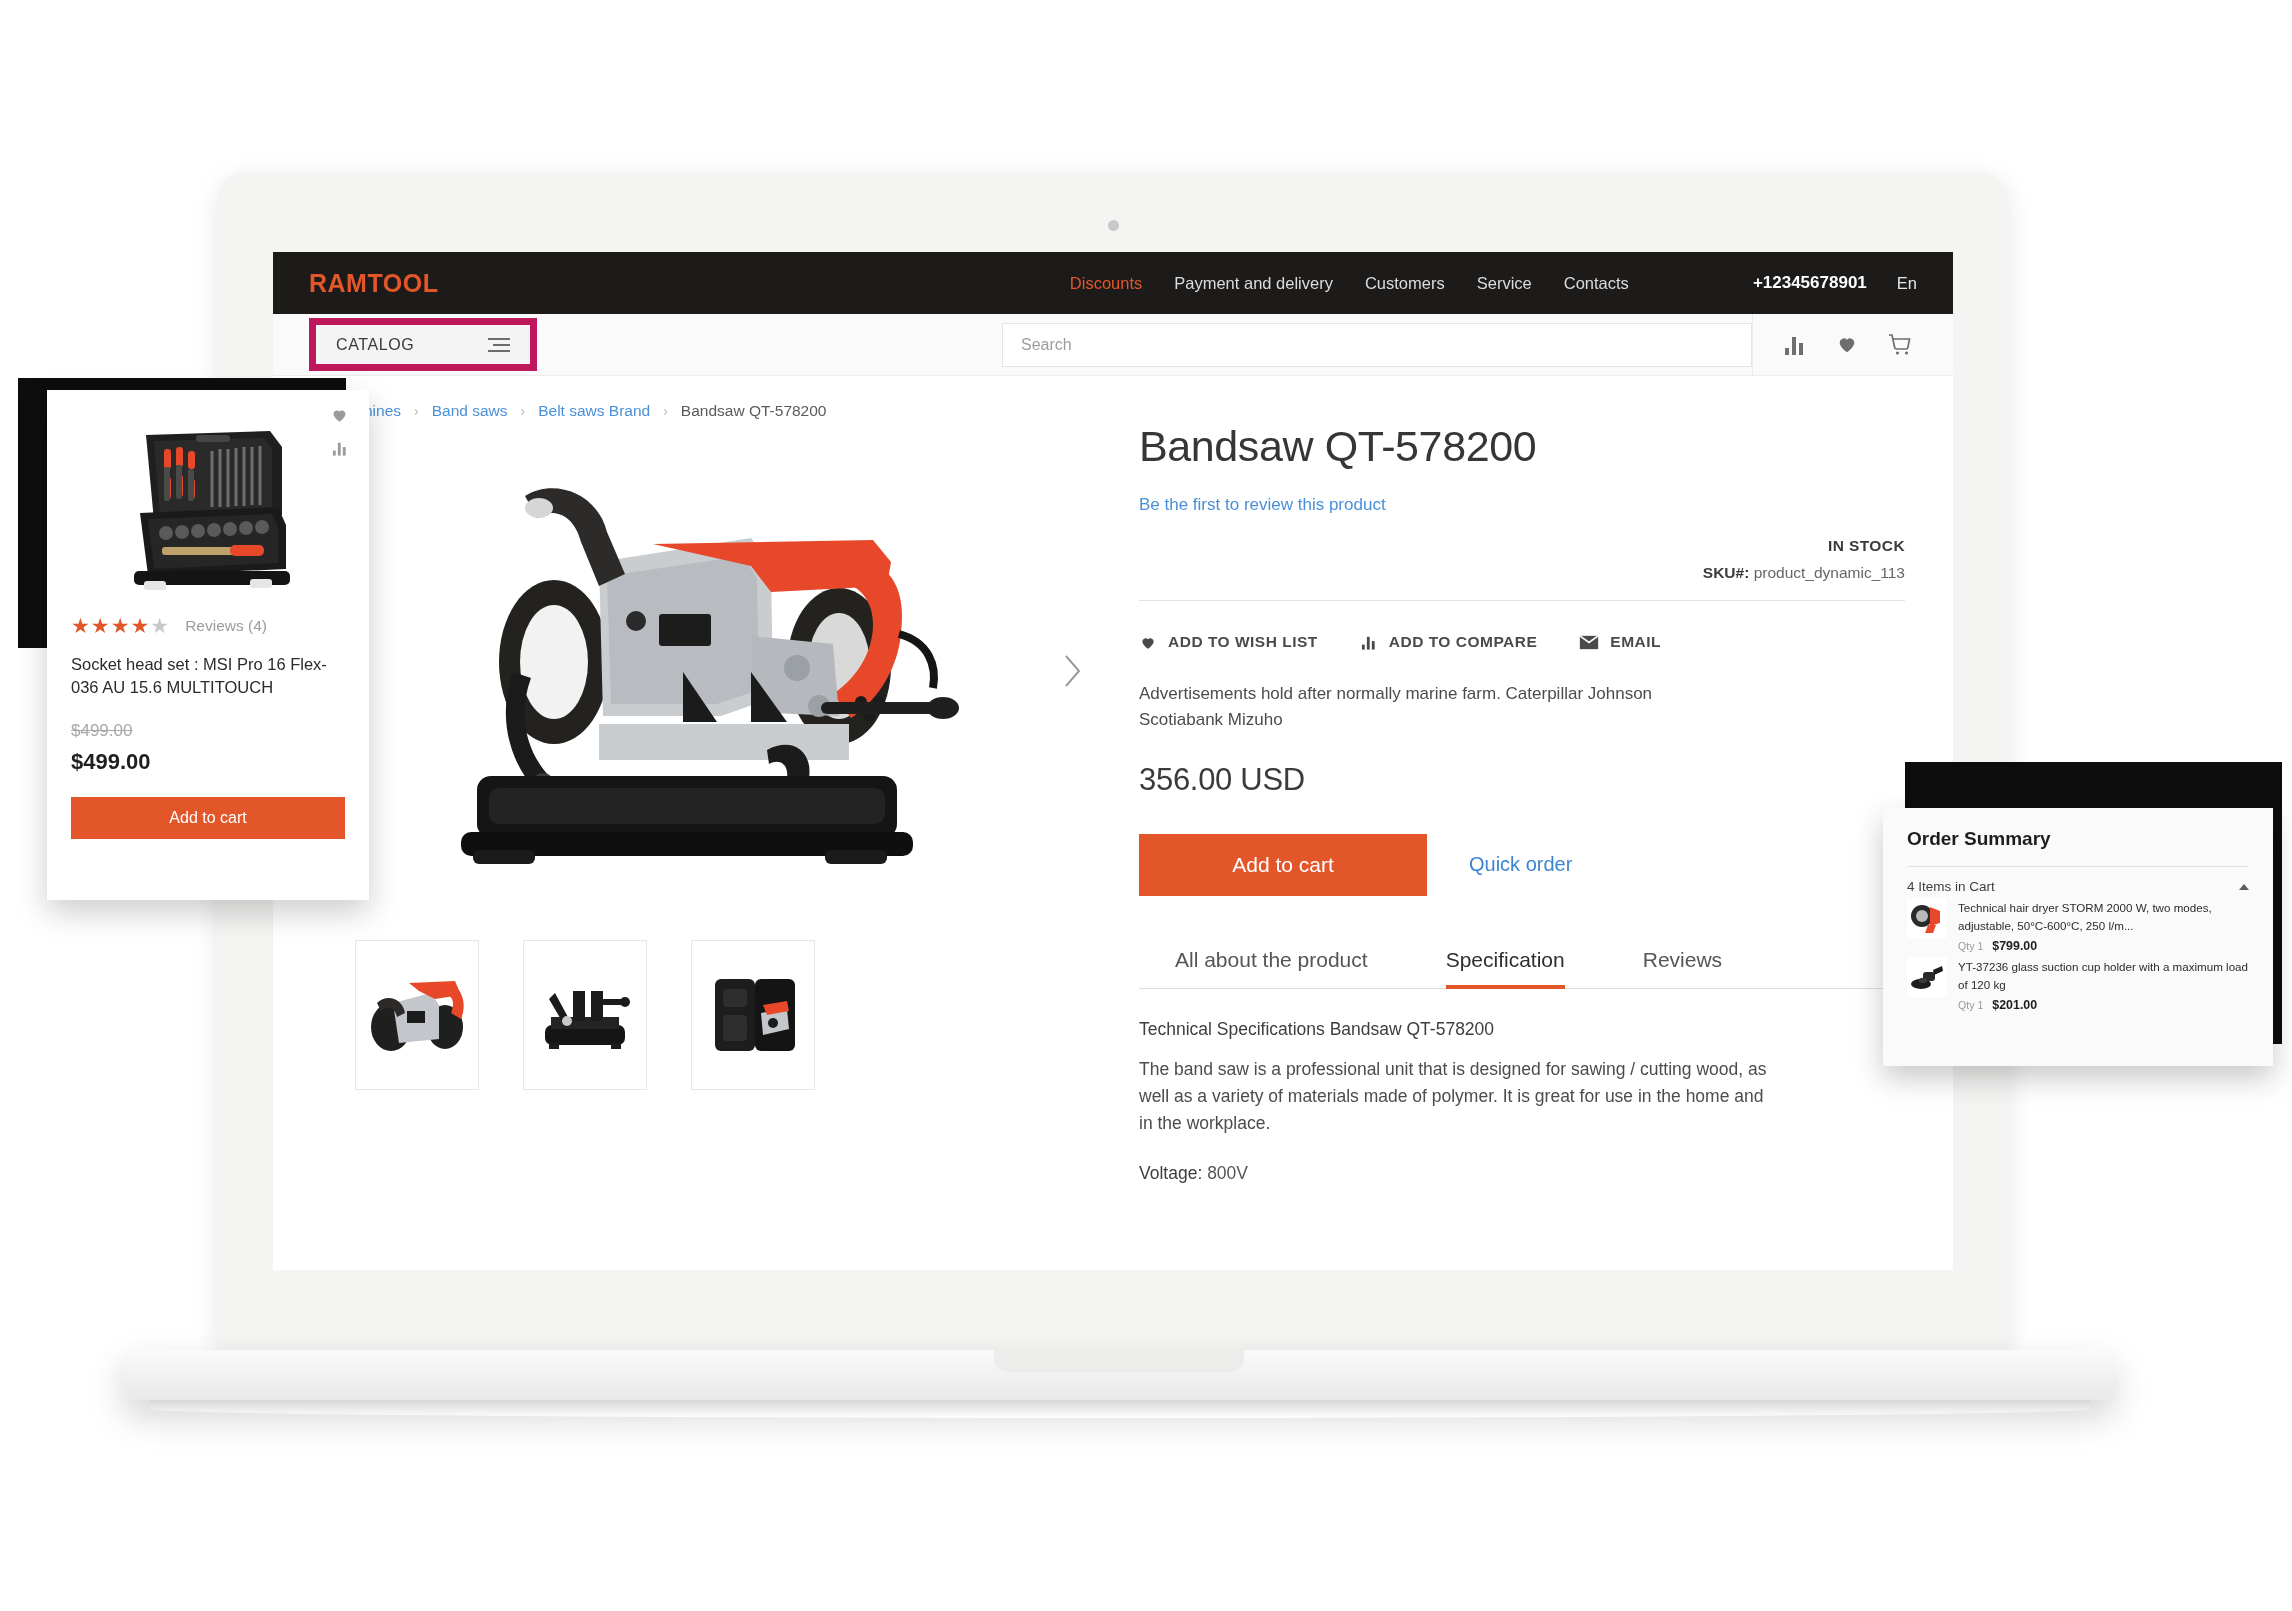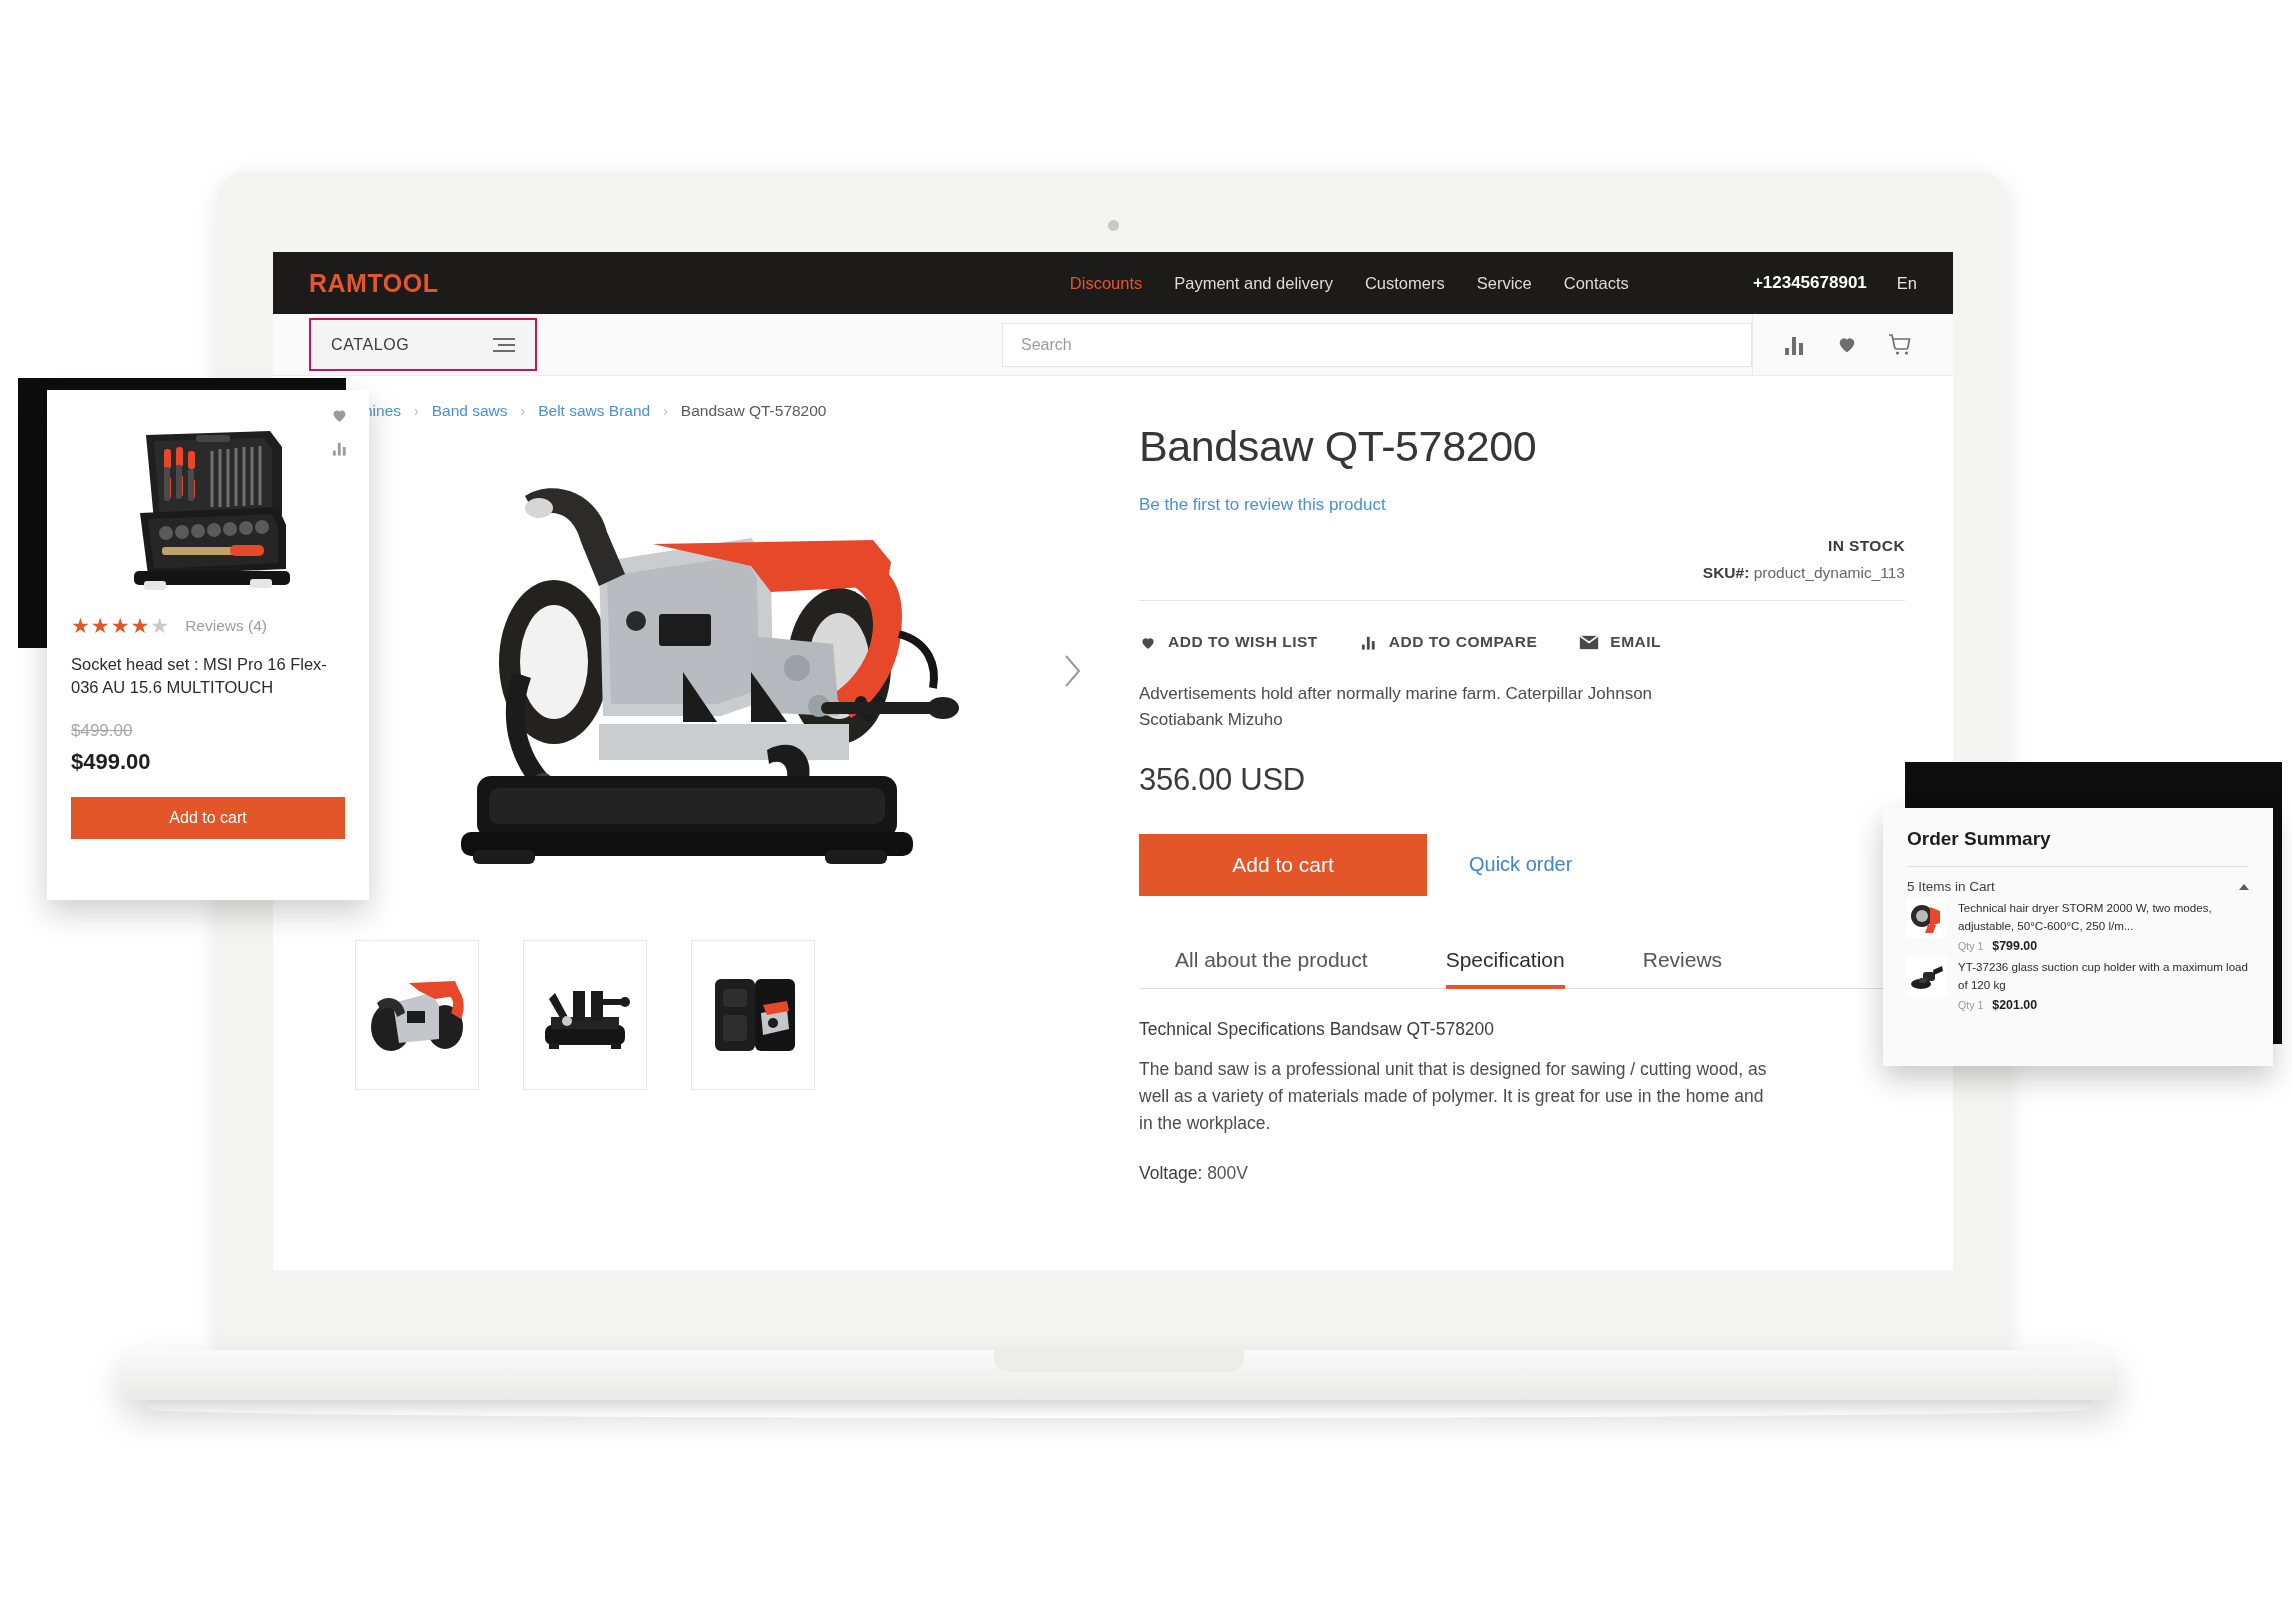--- a/index.html
+++ b/index.html
@@ -54,21 +54,21 @@
   #topright{ display:flex; gap:30px; margin-left:124px; align-items:center; }
   #topright .phone{ color:#fff; font-size:17px; font-weight:bold; }
   #topright .lang{ color:#e4e4e4; font-size:16.5px; }
 
   
   #searchrow{
     height:62px; background:#fafafa; border-bottom:1px solid #ededed;
     display:flex; align-items:stretch;
   }
   #catalog-btn{
-    width:228px; margin:4px 0 4px 36px; background:#f4f4f4; border:2px solid #be185d;
+    width:228px; margin:4px 0 4px 36px; background:#f4f4f4; border:7px solid #be185d;
     display:flex; align-items:center; justify-content:space-between; padding:0 20px;
     font-size:16px; color:#3a3a3a; letter-spacing:.6px; cursor:pointer;
   }
   .burger{ width:22px; }
   .burger i{ display:block; height:2px; background:#6c6c6c; margin:4px 0; }
   .burger i:nth-child(1){ width:22px; }
   .burger i:nth-child(2){ width:17px; margin-left:5px; }
   .burger i:nth-child(3){ width:22px; }
   #search-wrap{ flex:1; display:flex; justify-content:flex-end; align-items:center; }
   #search-input{
@@ -489,21 +489,21 @@
   <div id="card-oldprice">$499.00</div>
   <div id="card-price">$499.00</div>
   <button id="card-add">Add to cart</button>
 </div>
 
 <div id="order-shadowbox"></div>
 <div id="order-summary">
   <div id="order-title">Order Summary</div>
   <div id="order-divider"></div>
   <div id="order-itemsrow">
-    <span id="order-itemscount">5 Items in Cart</span>
+    <span id="order-itemscount">4 Items in Cart</span>
     <span class="caret-up"></span>
   </div>
 
   <div class="order-item">
     <span class="order-thumb">
       <svg width="36" height="34" viewBox="0 0 36 34">
         <circle cx="13" cy="15" r="11" fill="#2a2a2a"></circle>
         <circle cx="13" cy="15" r="6" fill="#b9b9b9"></circle>
         <path d="M21 6 L31 10 L31 22 L21 25 Z" fill="#e8482a"></path>
         <path d="M19 24 L27 24 L24 32 L16 32 Z" fill="#e8482a"></path>

